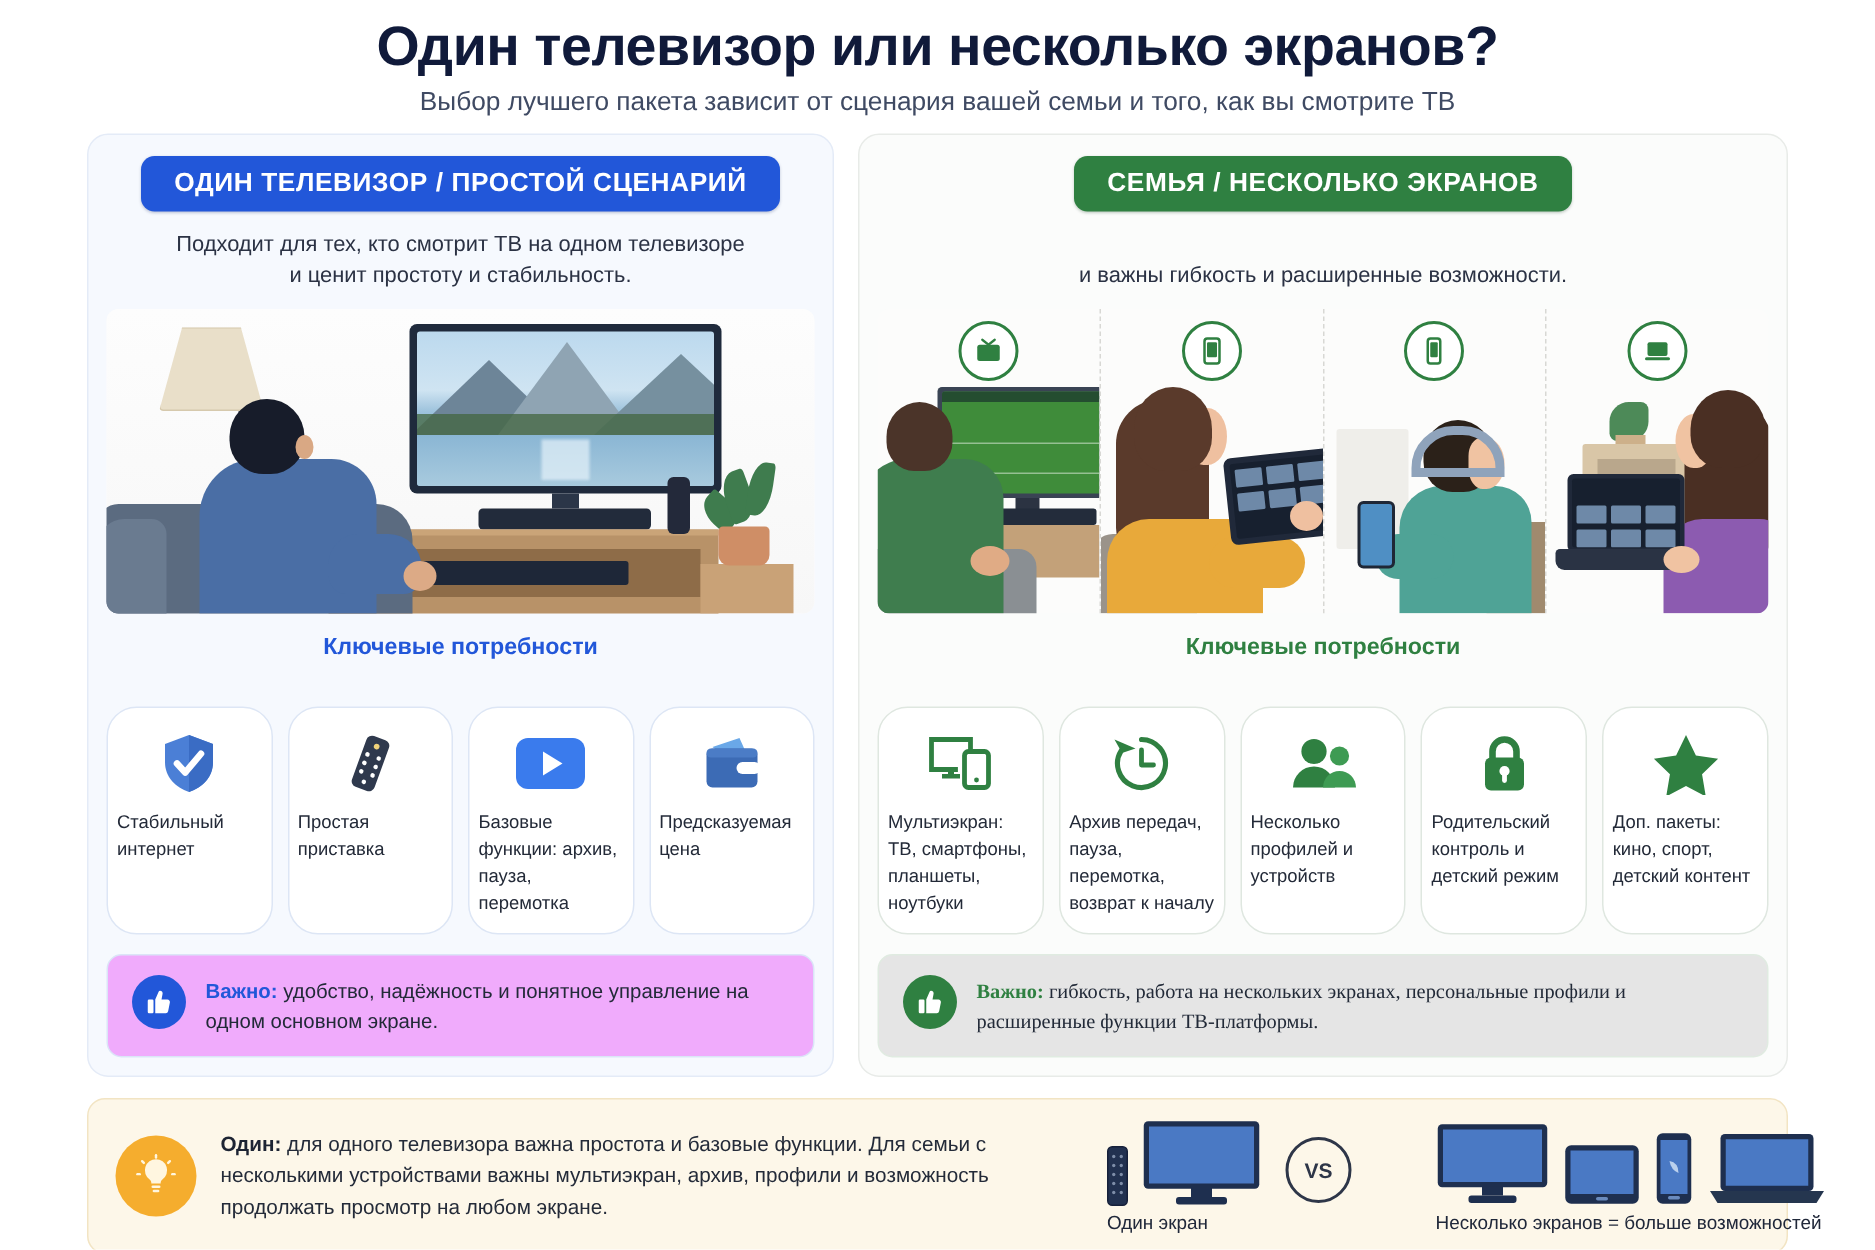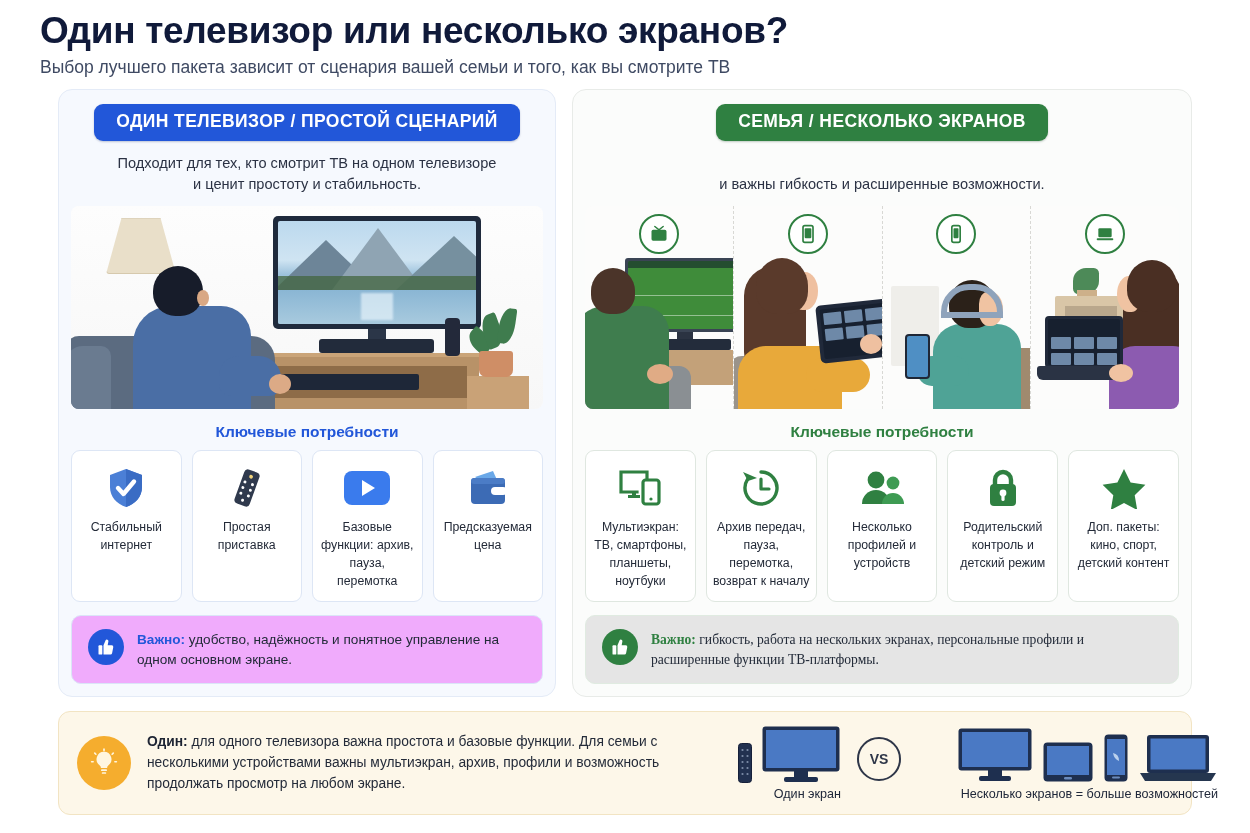--- a/index.html
+++ b/index.html
@@ -5,21 +5,21 @@
   html,body{margin:0;padding:0;}
   body{
     width:1250px;height:833px;overflow:hidden;
     background:#ffffff;
     font-family:"Liberation Sans","DejaVu Sans",sans-serif;
     color:#1f2937;
   }
   .page{position:relative;width:1250px;height:833px;box-sizing:border-box;}
 
   
-  .header{padding:10px 40px 0;}
+  .header{padding:10px 40px 0;text-align:center;}
   .title{
     font-size:37px;font-weight:bold;color:#101a3a;letter-spacing:-0.3px;
     line-height:1.12;margin:0 0 6px;
   }
   .subtitle{
     font-size:17.5px;color:#3f4a63;line-height:1.25;margin:0;font-weight:400;
   }
 
   
   .panels{
@@ -156,23 +156,23 @@
   .p4-hand{position:absolute;left:78px;top:158px;width:24px;height:18px;background:#f0c3a2;border-radius:50%;}
 
   
   .needs-title{
     text-align:center;font-size:15.5px;font-weight:bold;margin:14px 0 9px;
   }
   .needs-title.blue{color:#2257d9;}
   .needs-title.green{color:#2f8041;}
   .cards{display:flex;gap:10px;}
   .card{
-    flex:1;border-radius:9px;background:#ffffff;box-sizing:border-box;
+    flex:1;border-radius:20px;background:#ffffff;box-sizing:border-box;
     padding:14px 6px 10px;display:flex;flex-direction:column;align-items:center;
-    text-align:center;min-height:143px;
+    min-height:143px;margin-top:21px;
   }
   .card-blue{border:1px solid #dde6f5;}
   .card-green{border:1px solid #dfe7e0;}
   .card-icon{height:46px;display:flex;align-items:center;justify-content:center;margin-bottom:8px;}
   .card-label{font-size:12.3px;line-height:1.45;color:#232a38;}
 
   
   .callout{
     margin-top:13px;border-radius:10px;box-sizing:border-box;
     display:flex;align-items:flex-start;gap:13px;padding:13px 16px;
@@ -195,21 +195,21 @@
     border:1px solid #f2e4c3;box-sizing:border-box;
     display:flex;align-items:center;gap:16px;padding:14px 18px;height:104px;
   }
   .bulb-circle{
     width:54px;height:54px;border-radius:50%;background:#f5ad2e;flex:0 0 54px;
     display:flex;align-items:center;justify-content:center;
   }
   .conc-text{font-size:13.8px;line-height:1.55;color:#242b39;flex:0 0 535px;}
   .kw-dark{color:#1d2433;font-weight:bold;}
   .devices{display:flex;align-items:flex-end;gap:16px;flex:1;justify-content:flex-end;padding-right:8px;}
-  .dev-group{display:flex;flex-direction:column;align-items:flex-end;gap:4px;margin-left:40px;}
+  .dev-group{display:flex;flex-direction:column;align-items:flex-start;gap:4px;margin-left:40px;}
   .dev-row{display:flex;align-items:flex-end;gap:9px;height:58px;}
   .dev-caption{font-size:12.6px;color:#20283a;white-space:nowrap;}
   .vs-circle{
     width:40px;height:40px;border-radius:50%;border:2px solid #2e3648;
     display:flex;align-items:center;justify-content:center;
     font-size:14px;font-weight:bold;color:#2e3648;margin-bottom:20px;
   }
 </style>
 </head>
 <body>

